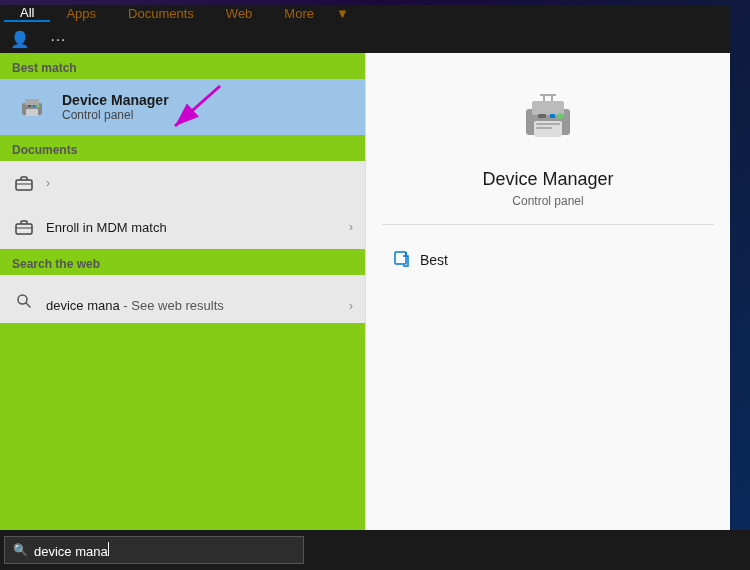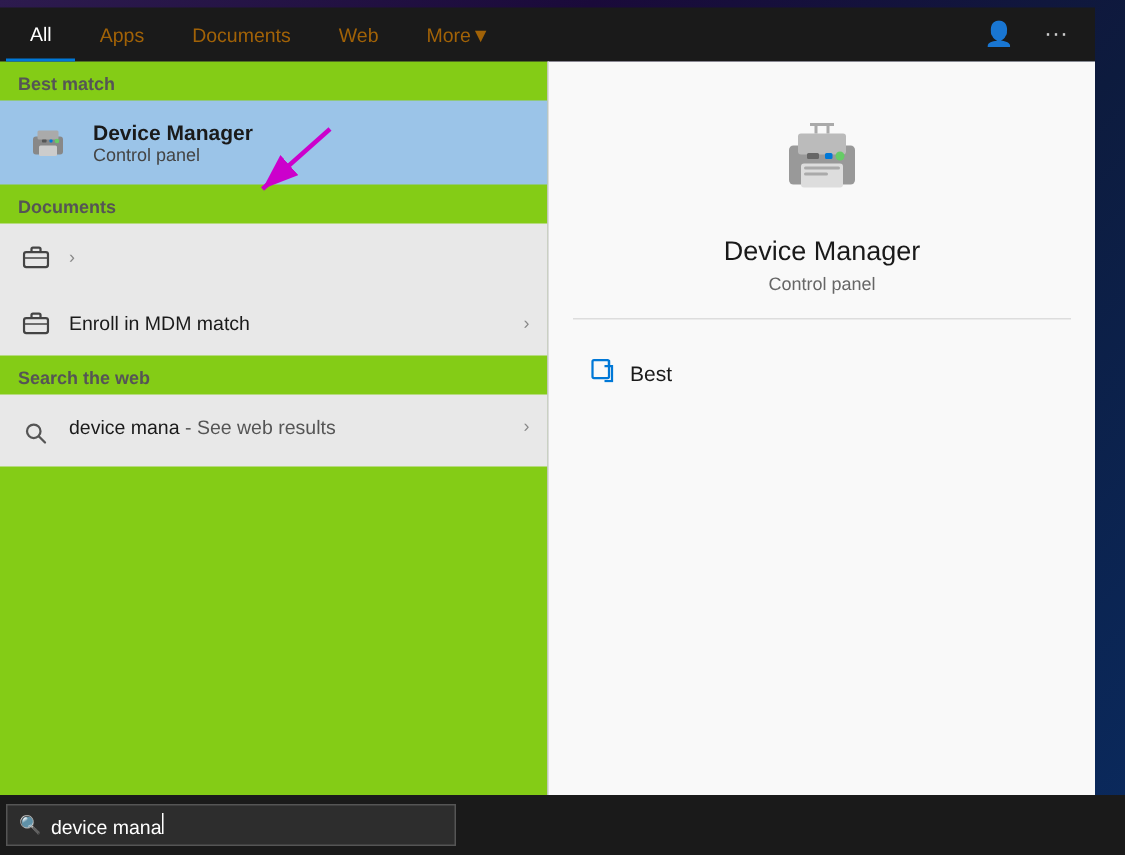--- a/index.html
+++ b/index.html
@@ -29,23 +29,24 @@
       display: flex;
       flex-direction: column;
       background: transparent;
     }
 
     
     .nav-tabs {
       background: #1a1a1a;
       display: flex;
       align-items: stretch;
-      height: 36px;
+      height: 48px;
       padding: 0 4px;
       justify-content: space-between;
+      flex-direction: column;
     }
 
     .nav-tabs-left {
       display: flex;
       align-items: stretch;
     }
 
     .nav-tab {
       display: flex;
       align-items: center;
@@ -57,21 +58,21 @@
     }
 
     .nav-tab.active {
       color: #ffffff;
       border-bottom: 2px solid #0078d7;
     }
 
     .nav-tab-more {
       display: flex;
       align-items: center;
-      gap: 0;
+      gap: 22px;
     }
 
     .nav-tabs-right {
       display: flex;
       align-items: center;
       gap: 8px;
       padding-right: 8px;
     }
 
     .nav-icon {
@@ -176,21 +177,21 @@
     }
 
     
     .web-search-section {
       background: #e8e8e8;
       padding-top: 4px;
     }
 
     .web-search-item {
       display: flex;
-      align-items: flex-start;
+      align-items: flex-end;
       padding: 10px 12px;
       cursor: pointer;
     }
 
     .search-icon-circle {
       width: 24px;
       height: 24px;
       display: flex;
       align-items: center;
       justify-content: center;

